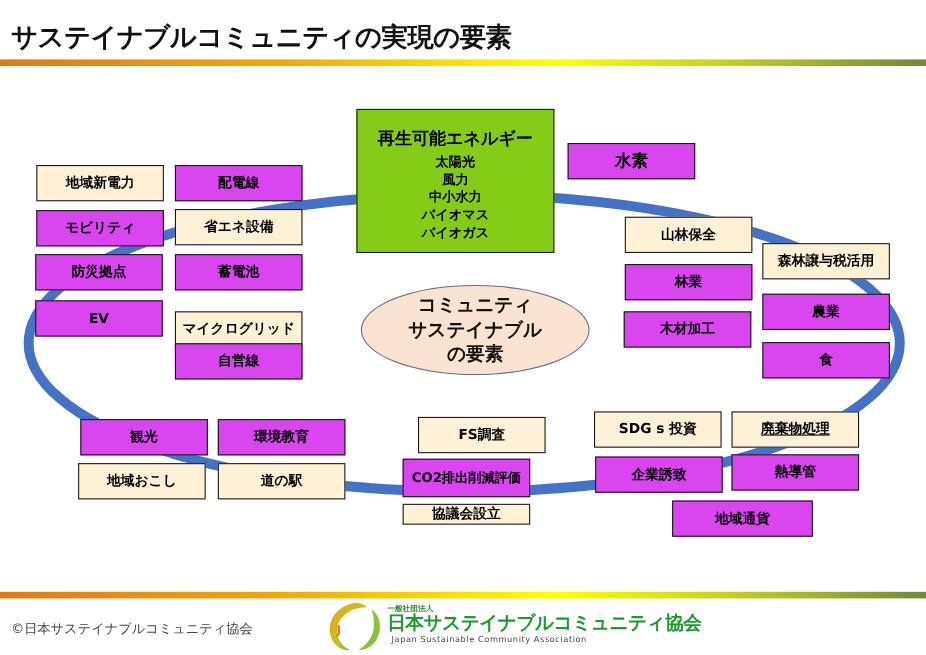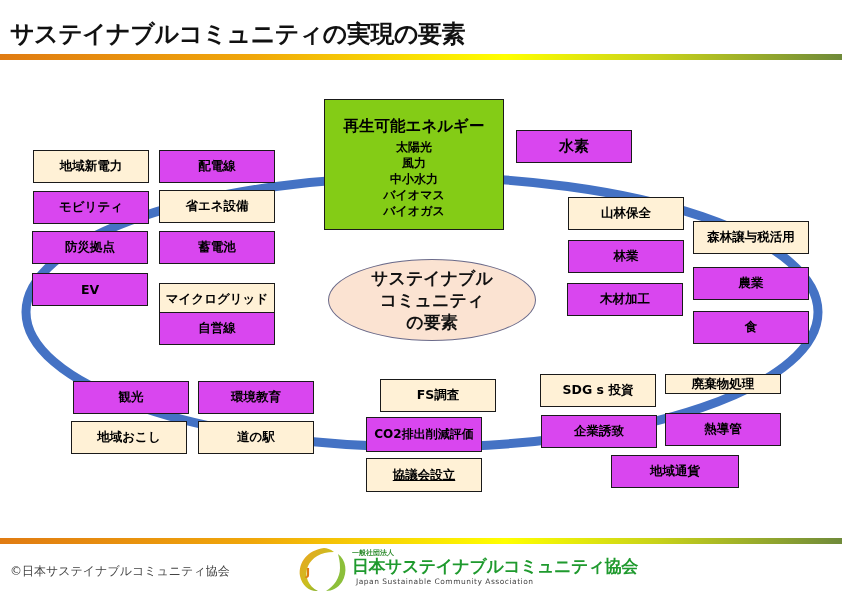--- a/index.html
+++ b/index.html
@@ -118,22 +118,22 @@
     <span>農業</span>
   </div>
 <div class="box" style="left:567px;top:283px;width:116px;height:33px;">
     <span>木材加工</span>
   </div>
 <div class="box" style="left:693px;top:311px;width:116px;height:33px;">
     <span>食</span>
   </div>
 
 <div class="center-ellipse">
+  <div>コミュニティ</div>
   <div>サステイナブル</div>
-  <div>コミュニティ</div>
   <div>の要素</div>
 </div>
 
 <div class="box" style="left:73px;top:381px;width:116px;height:33px;align-items:center;">
     <span>観光</span>
   </div>
 <div class="box" style="left:198px;top:381px;width:116px;height:33px;">
     <span>環境教育</span>
   </div>
 <div class="box cream" style="left:71px;top:421px;width:116px;height:33px;">
@@ -142,28 +142,28 @@
 <div class="box cream" style="left:198px;top:421px;width:116px;height:33px;">
     <span>道の駅</span>
   </div>
 
 <div class="box cream" style="left:366px;top:379px;width:116px;height:33px;margin-left:14px;">
     <span>FS調査</span>
   </div>
 <div class="box" style="left:366px;top:417px;width:116px;height:35px;font-size:12px;">
     <span>CO2排出削減評価</span>
   </div>
-<div class="box cream" style="left:366px;top:458px;width:116px;height:34px;text-decoration:underline;">
+<div class="box cream" style="left:366px;top:458px;width:116px;height:19px;">
     <span>協議会設立</span>
   </div>
 
 <div class="box cream" style="left:540px;top:374px;width:116px;height:33px;">
     <span>SDG s 投資</span>
   </div>
-<div class="box cream" style="left:665px;top:374px;width:116px;height:20px;">
+<div class="box cream" style="left:665px;top:374px;width:116px;height:33px;text-decoration:underline;">
     <span>廃棄物処理</span>
   </div>
 <div class="box" style="left:541px;top:415px;width:116px;height:33px;">
     <span>企業誘致</span>
   </div>
 <div class="box" style="left:665px;top:413px;width:116px;height:33px;">
     <span>熱導管</span>
   </div>
 <div class="box" style="left:611px;top:455px;width:128px;height:33px;">
     <span>地域通貨</span>

